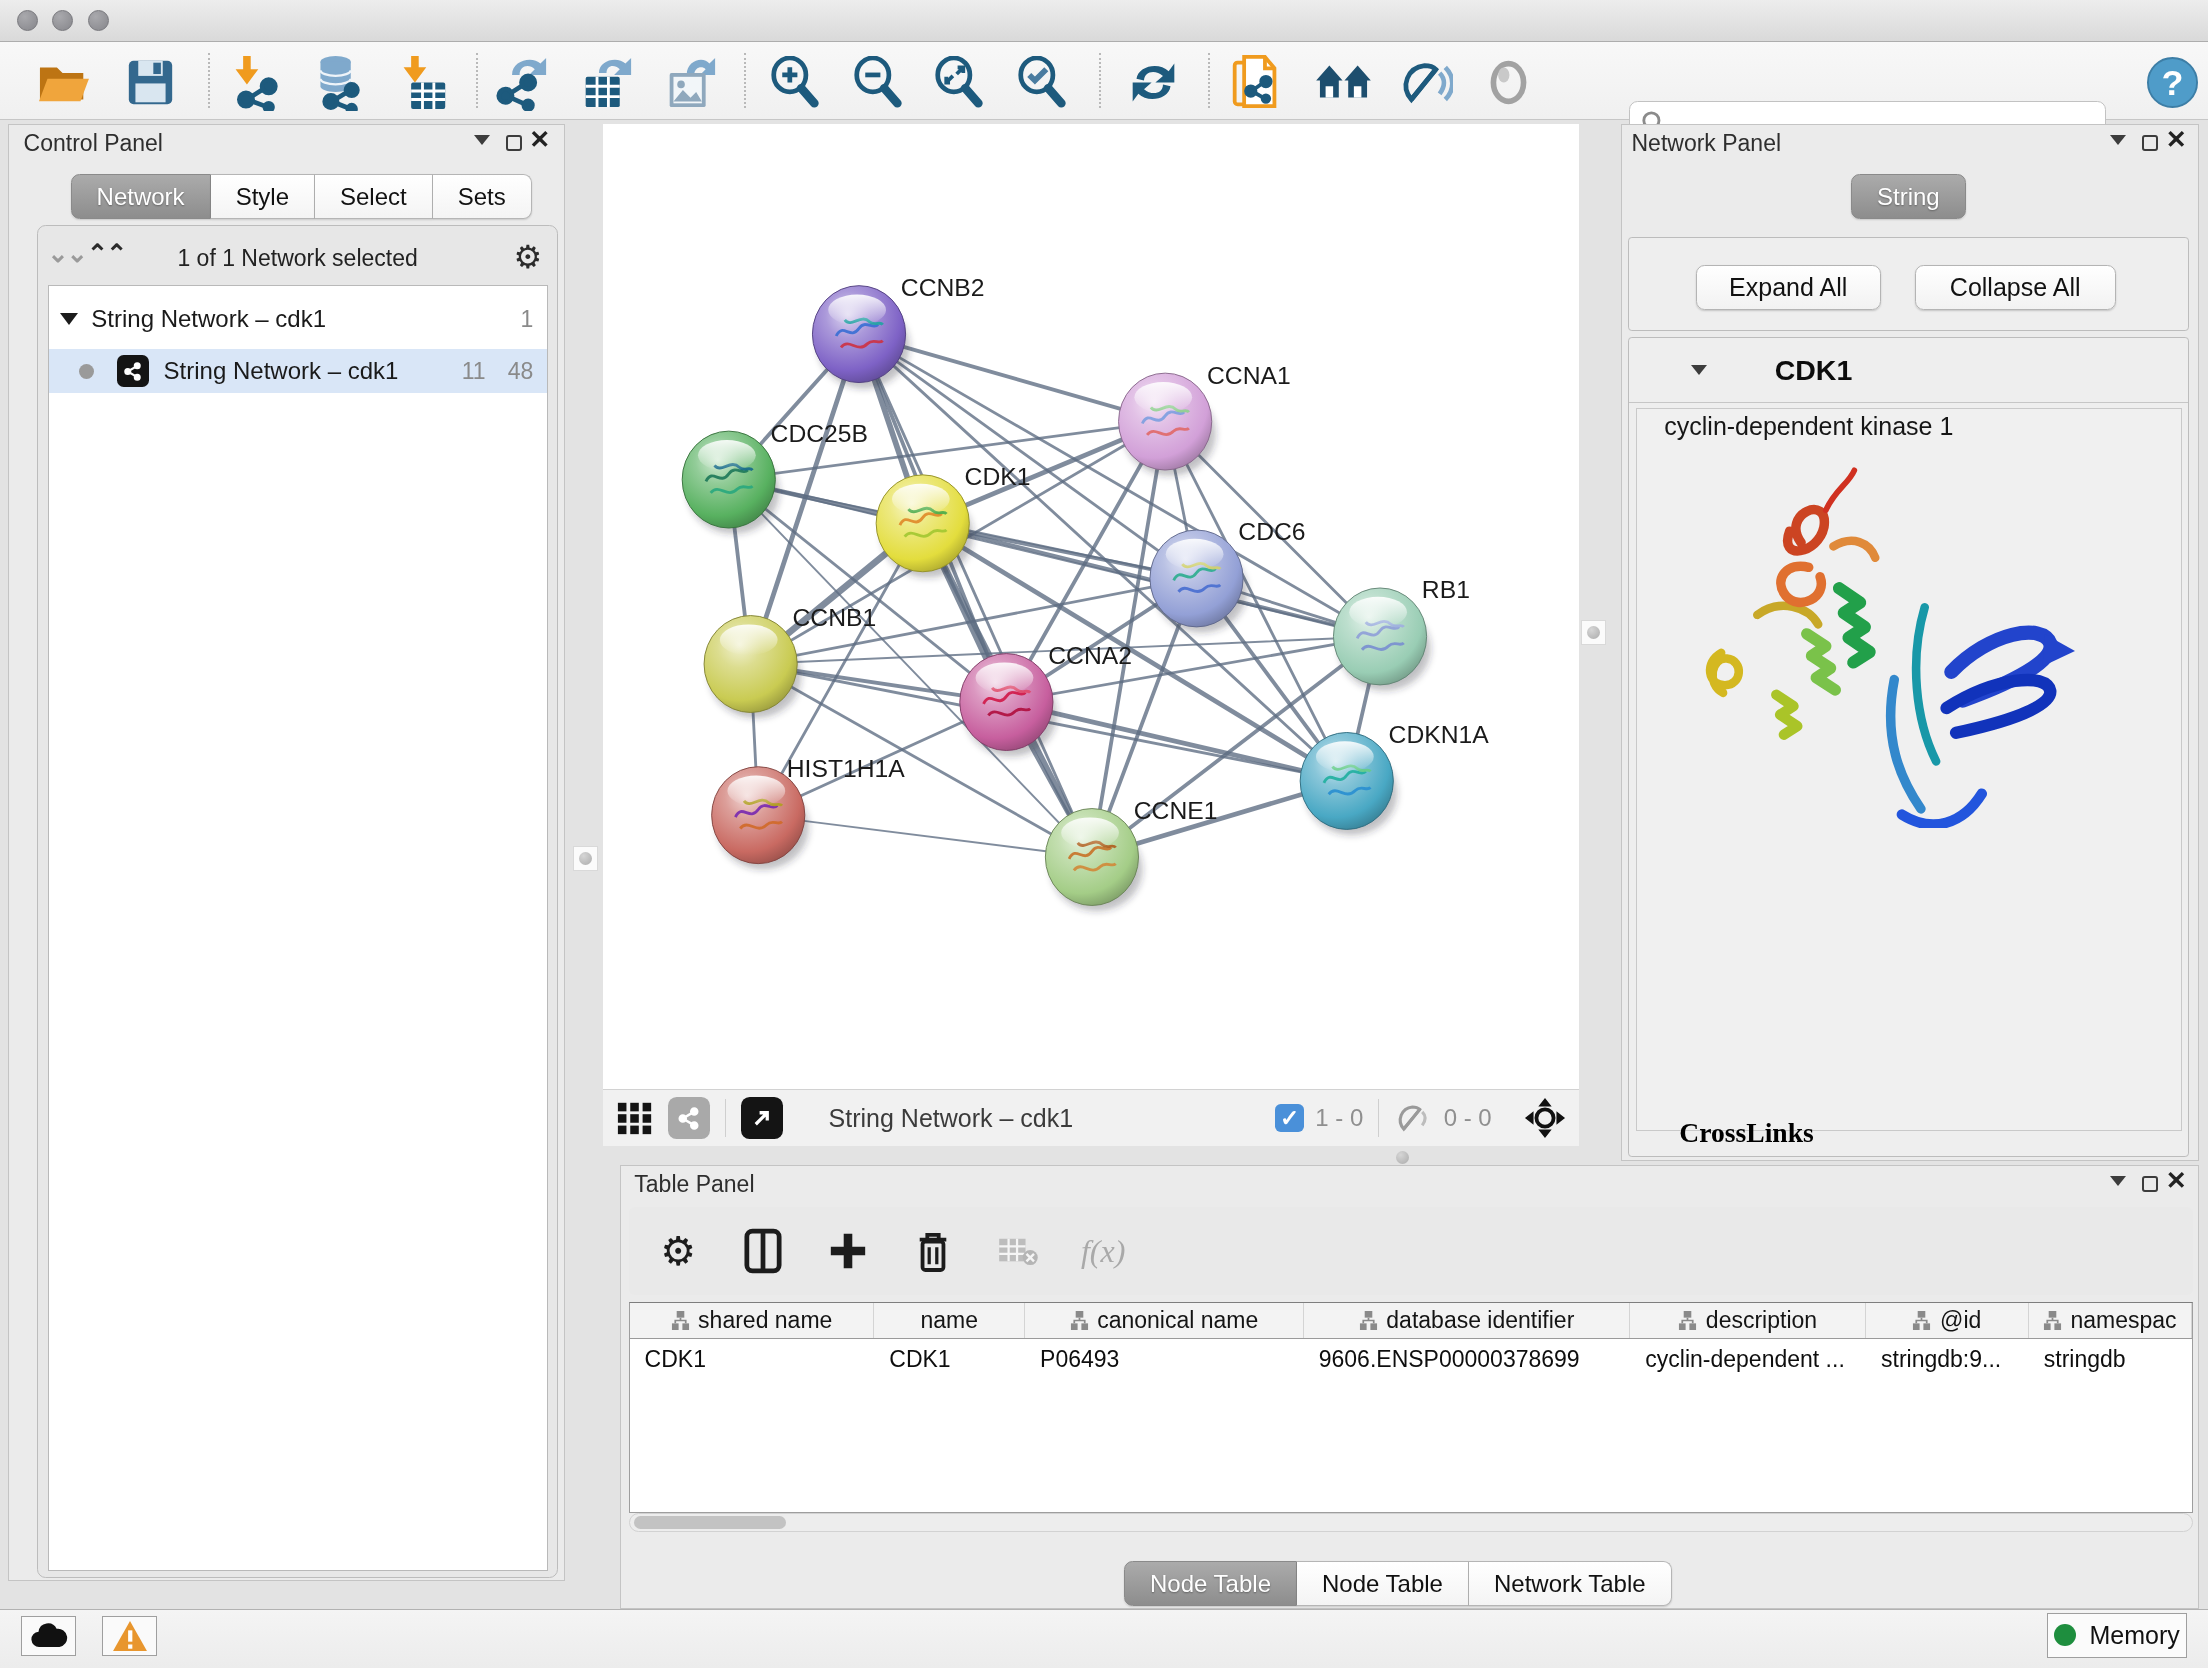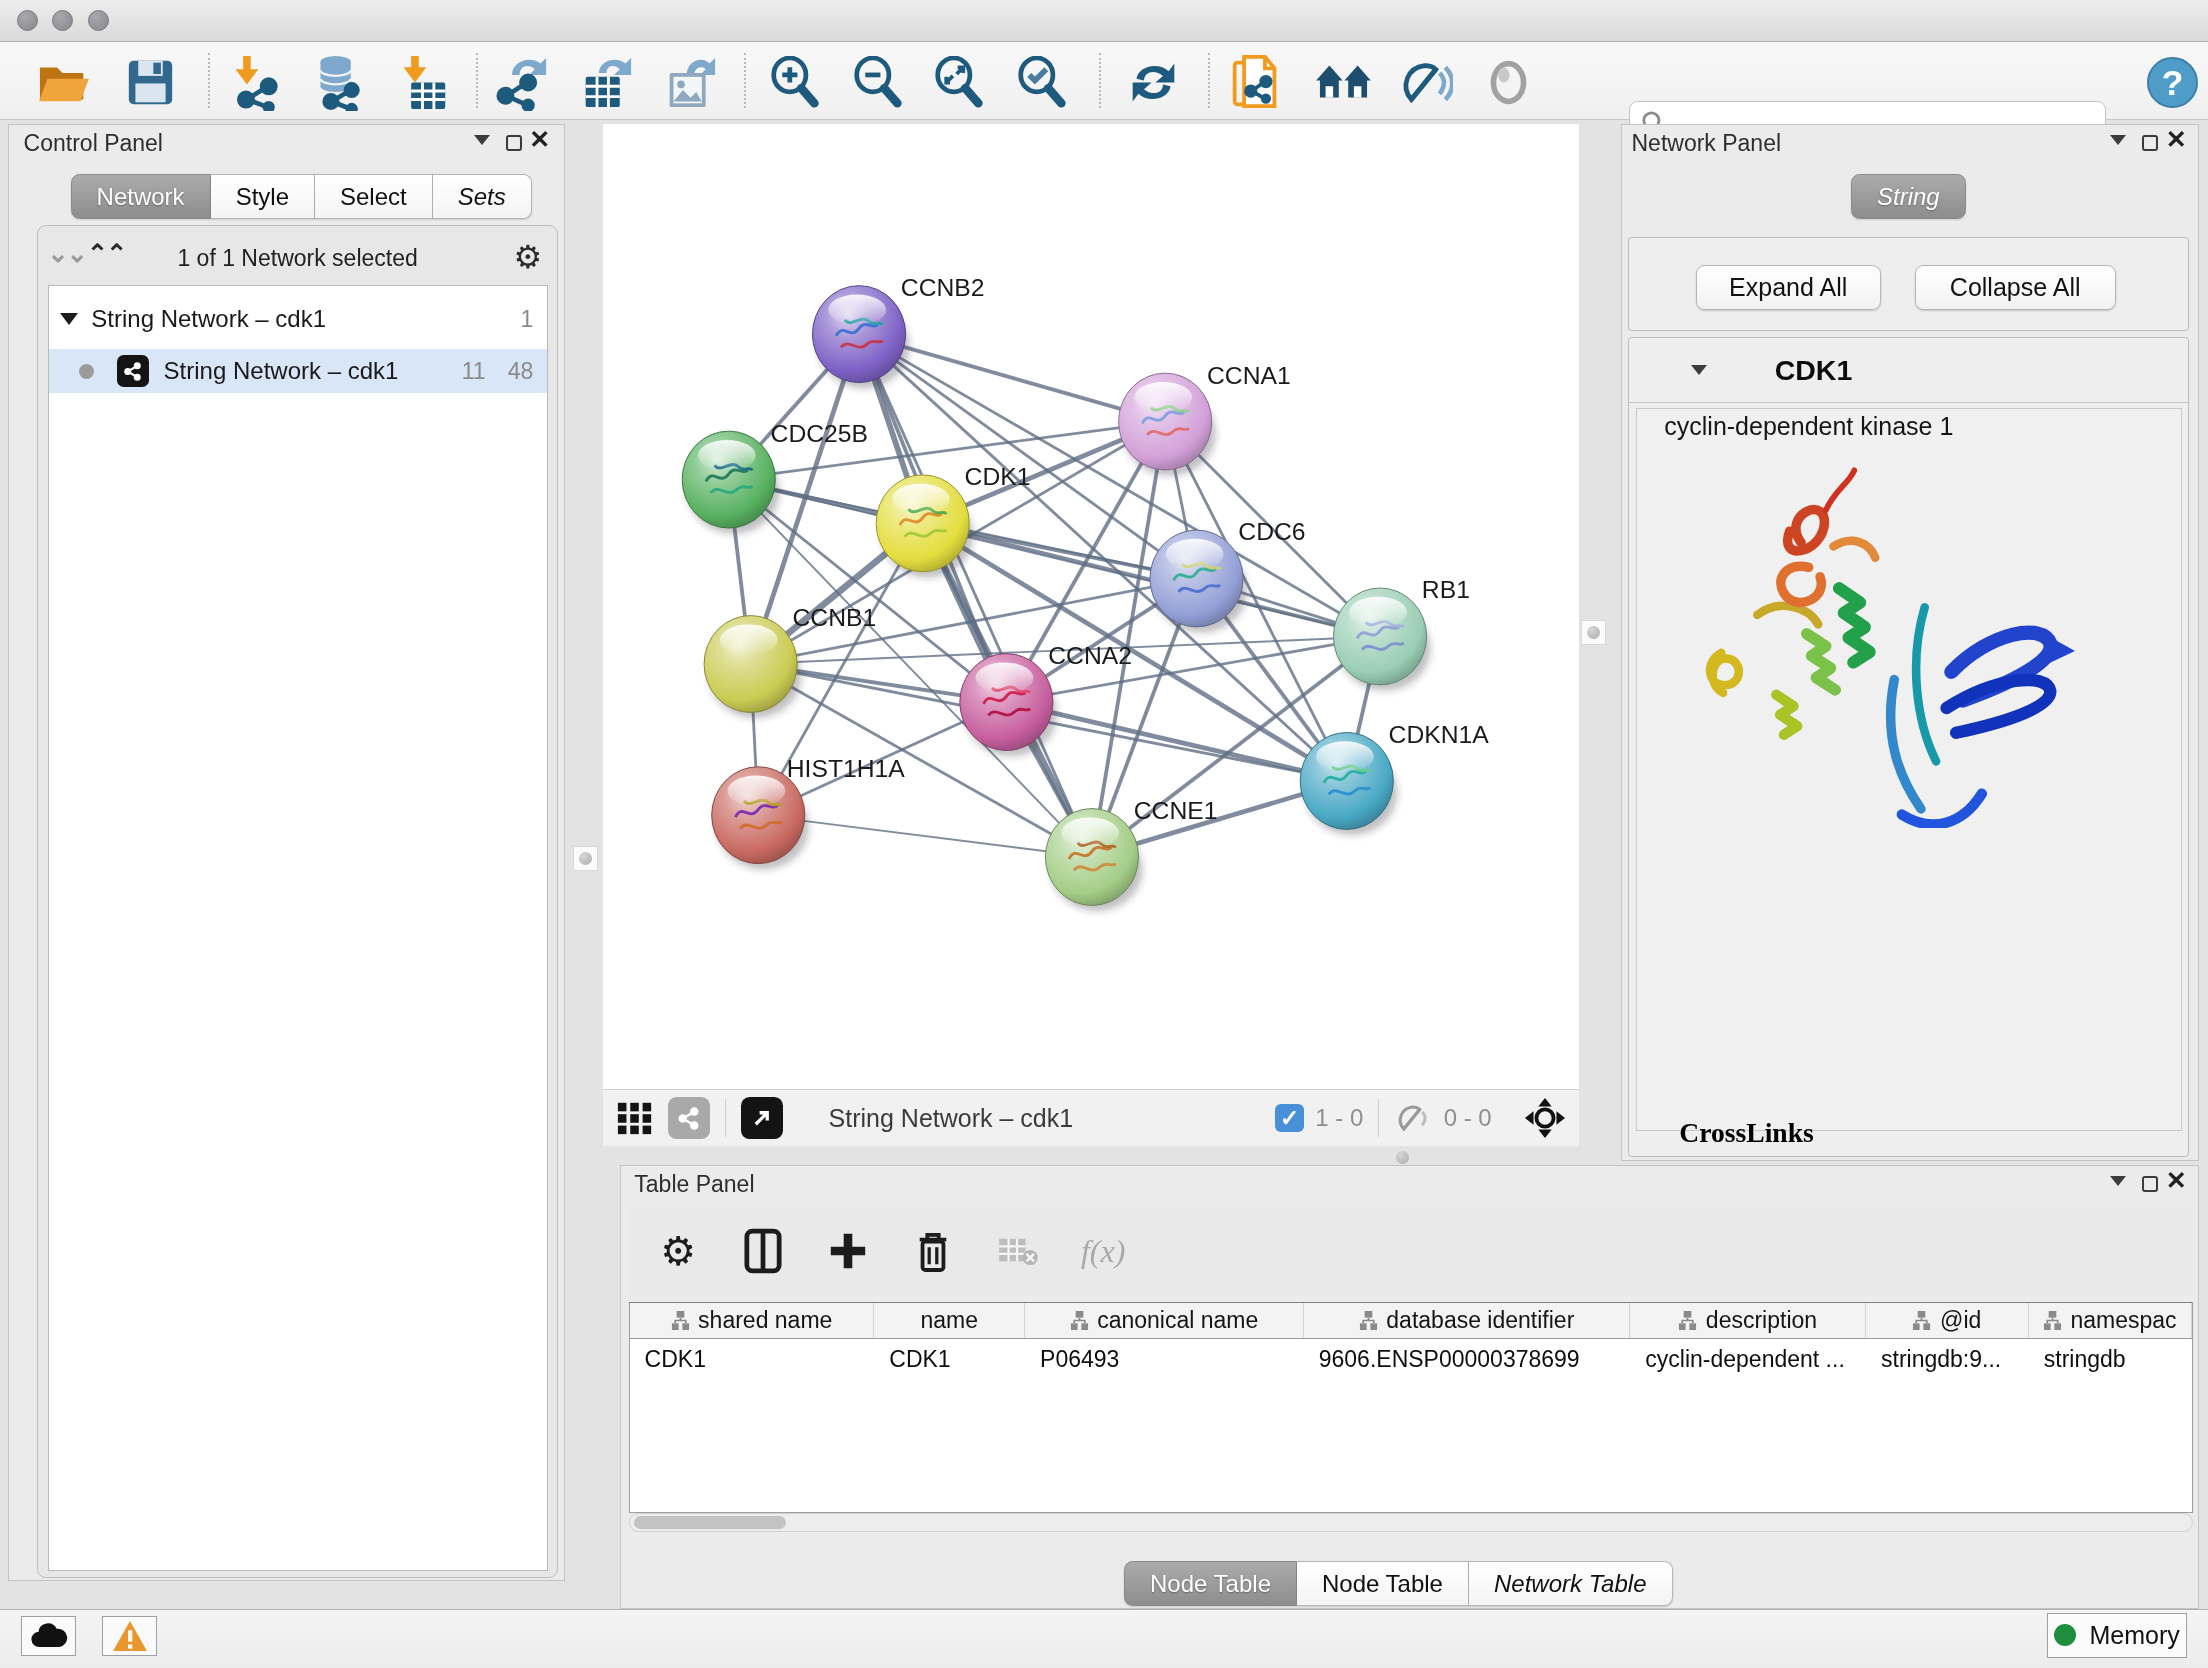--- a/index.html
+++ b/index.html
@@ -40,21 +40,21 @@
     border-top:10.5px solid #3c3c3c; }
   .float-box { width:16px; height:16px; border:2.4px solid #3c3c3c; border-radius:2.9px; }
   .close-x { font-size:25px; font-weight:bold; color:#222; line-height:16px; }
 
   
   .seg { display:flex; height:45px; }
   .seg .tab { display:flex; align-items:center; justify-content:center;
     background:linear-gradient(#ffffff,#f4f4f4); border:1px solid #b5b5b5; border-left-width:0;
     font-size:24px; color:#111; padding:12px 25px; box-shadow:0 1px 1.9px rgba(0,0,0,.15); }
   .seg .tab:first-child { border-left-width:1px; border-radius:8.6px 0 0 8.6px; }
-  .seg .tab:last-child { border-radius:0 8.6px 8.6px 0;font-style:italic; }
+  .seg .tab:last-child { border-radius:0 8.6px 8.6px 0; }
   .seg .tab.sel { background:linear-gradient(#ababab,#8d8d8d); color:#fff;
     text-shadow:0 1px 1.9px rgba(0,0,0,.35); border-color:#8a8a8a; }
   .seg .tab.single { border-radius:8.6px; border-left-width:1px; }
 
   
   .control-panel { left:7.6px; top:124px; width:557px; height:1457px; }
   .cp-group { left:28.5px; top:100px; width:521px; height:1353px; background:#e7e7e7;
     border:1px solid #bcbcbc; border-radius:8.6px; }
   .cp-status { font-size:23px; color:#222; }
   .cp-list { background:#fff; border:1px solid #b9b9b9; }

